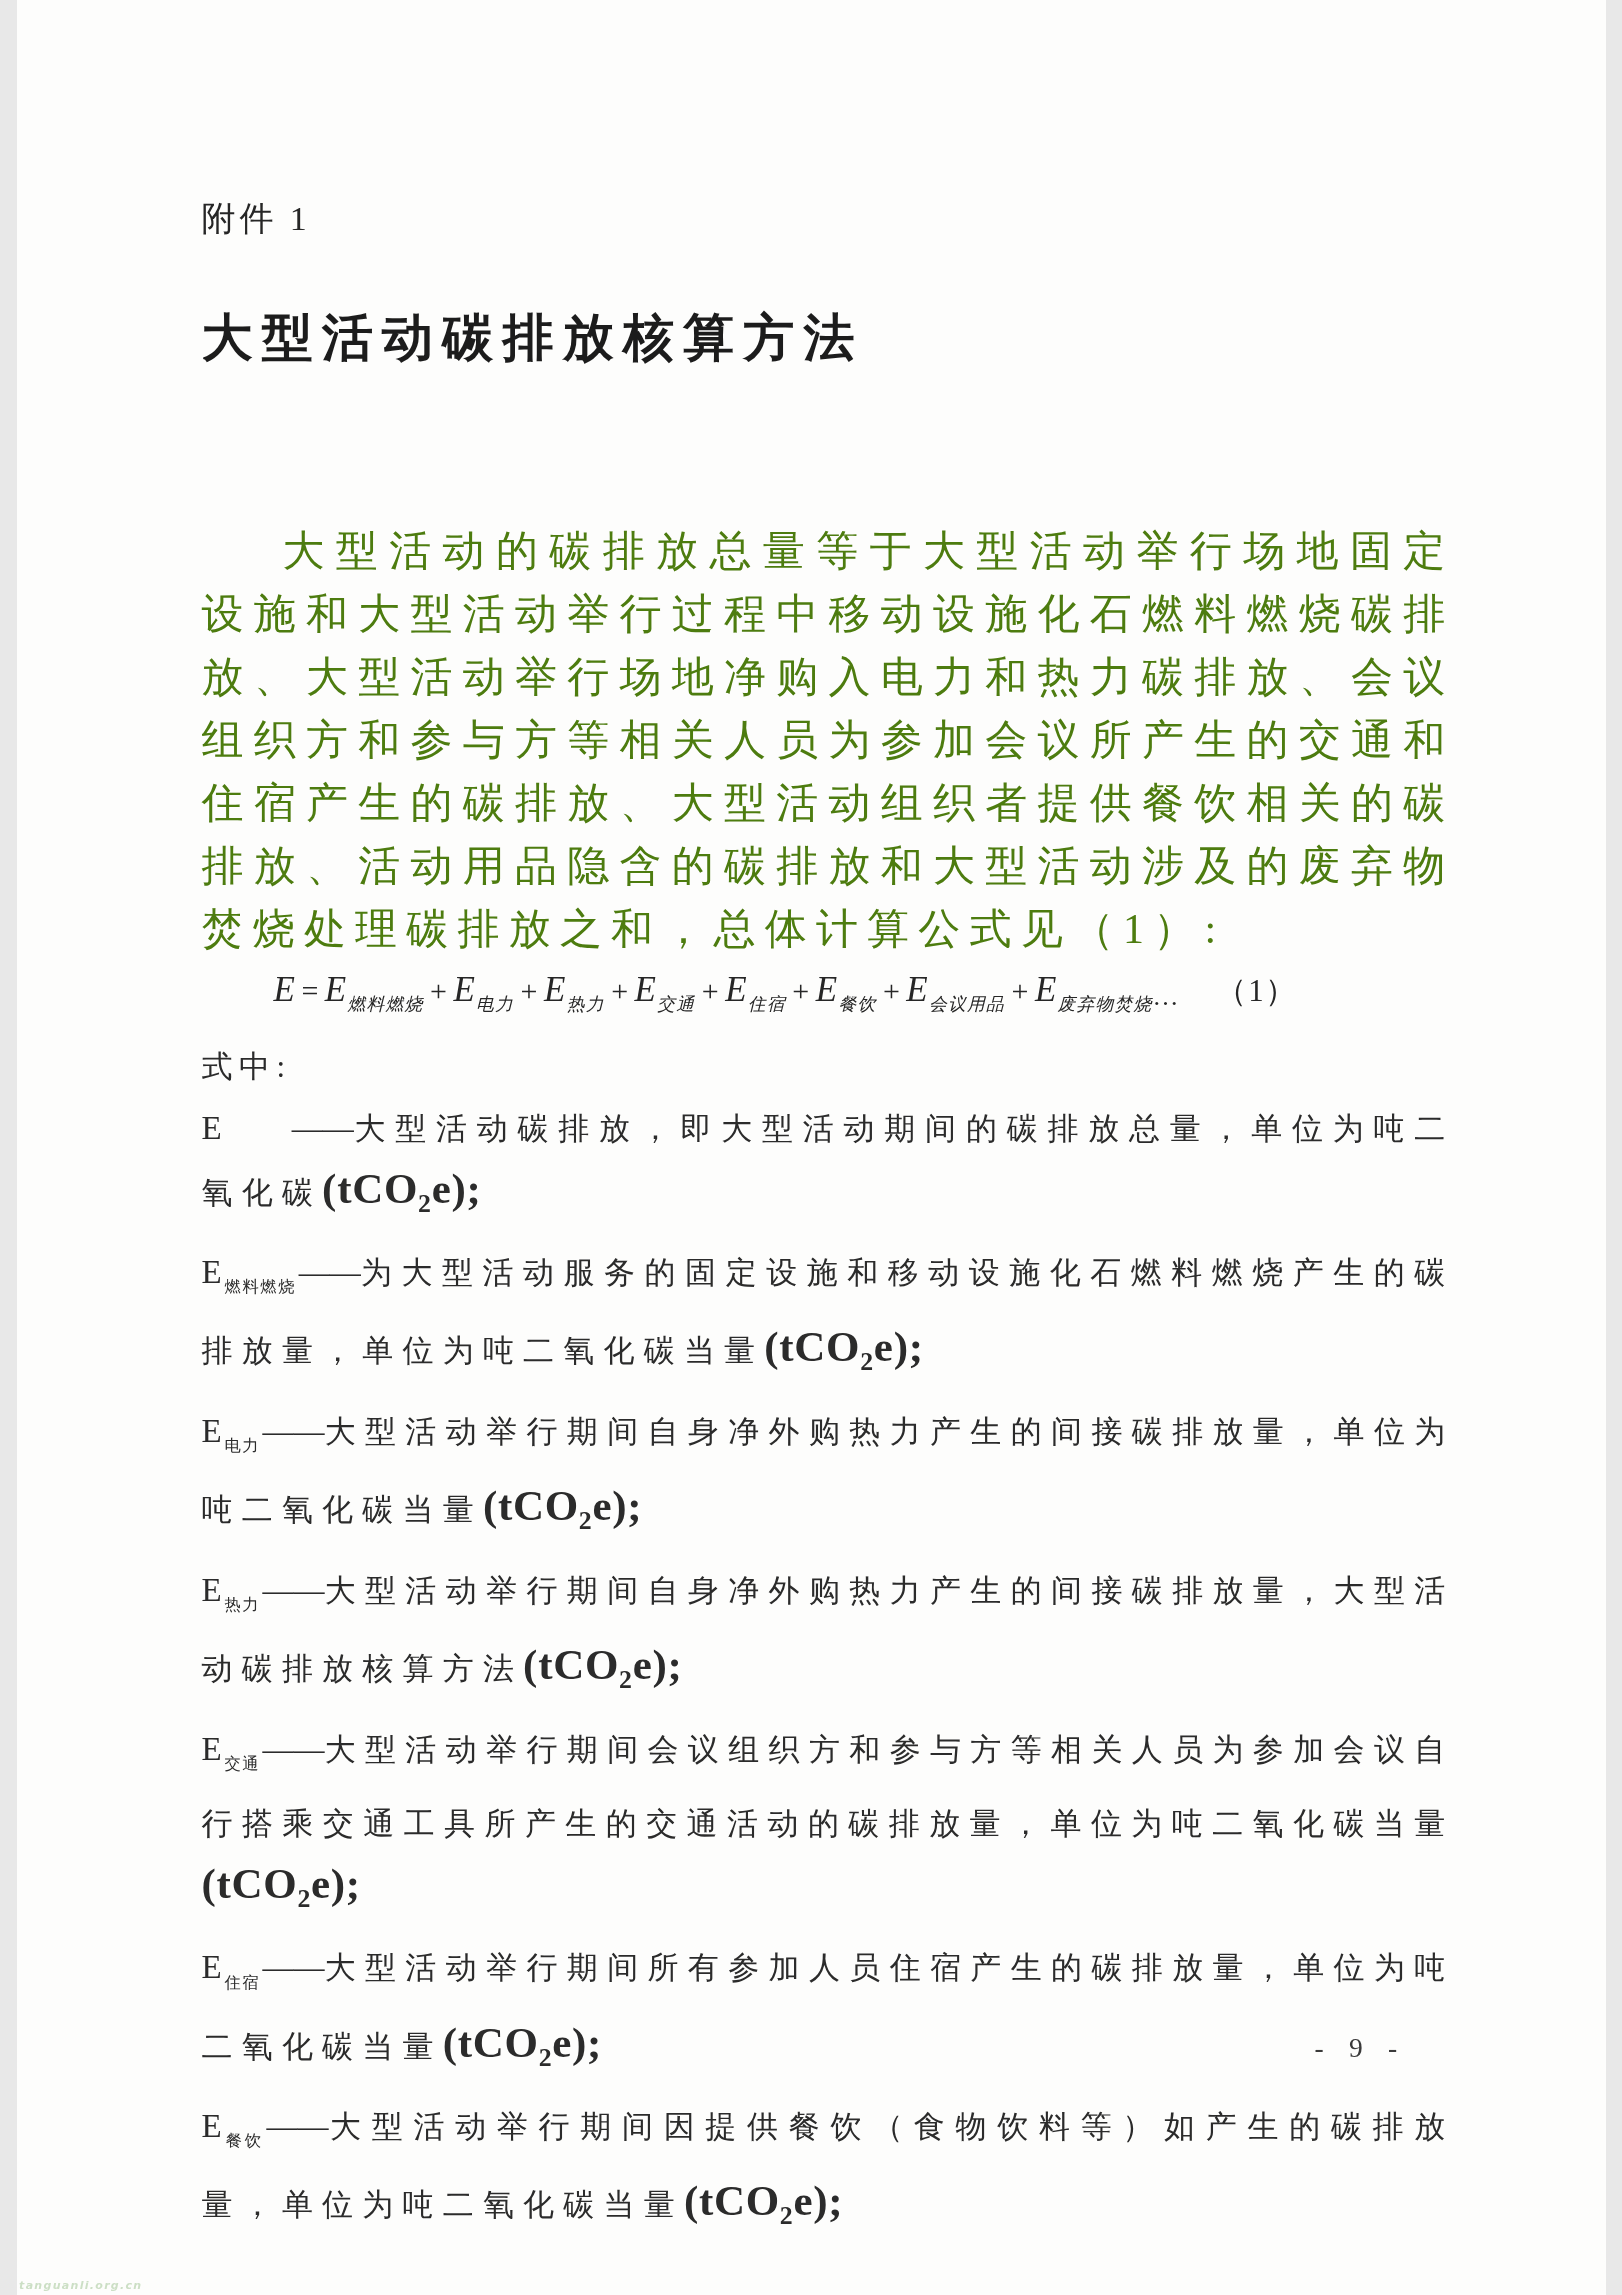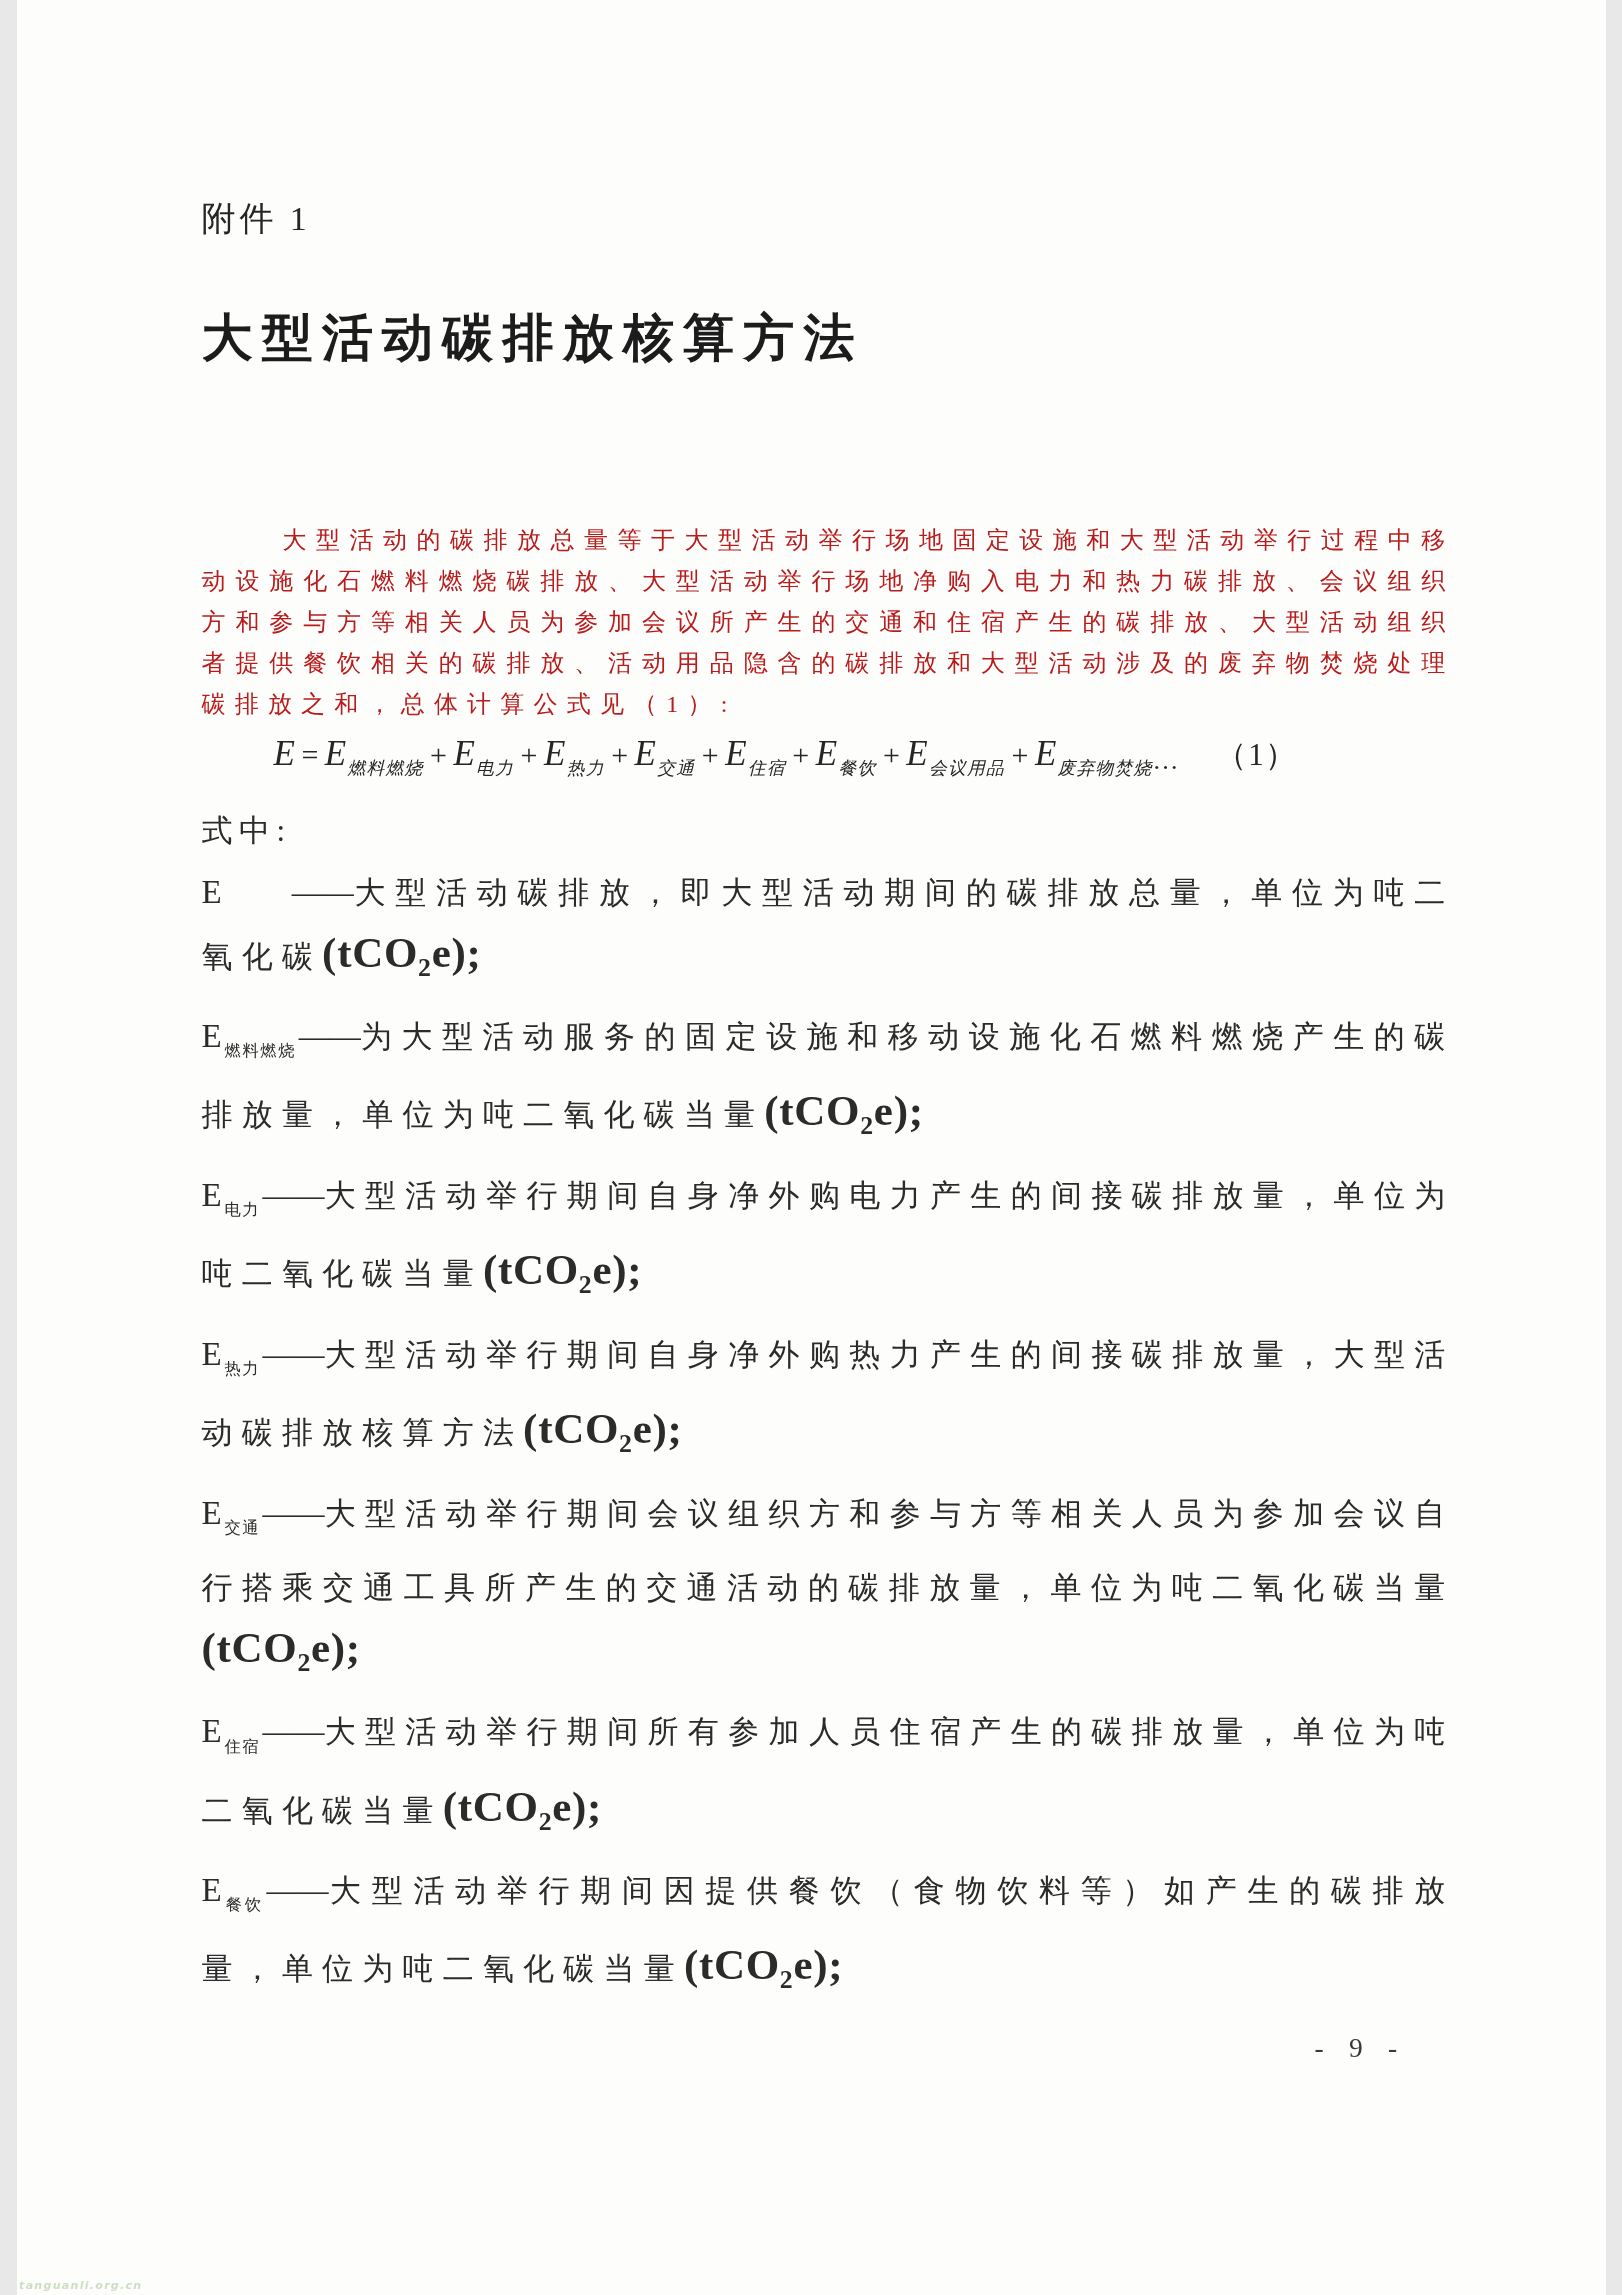--- a/index.html
+++ b/index.html
@@ -32,27 +32,27 @@
     margin: 62px 0 0 0;
     text-align: left;
     font-size: 51px;
     font-weight: bold;
     letter-spacing: 9.2px;
     color: #1c1c1c;
   }
 
   .intro {
     margin: 147px 0 0 0;
-    font-size: 24px;
-    line-height: 41px;
+    font-size: 42px;
+    line-height: 63px;
     letter-spacing: 9.2px;
     text-align: justify;
     text-justify: inter-ideograph;
     text-indent: 81px;
-    color: #b91c1c;
+    color: #4d7c0f;
   }
 
   .formula {
     margin: 9.2px 0 18.3px 0;
     padding-left: 72px;
     white-space: nowrap;
     font-size: 30px;
     color: #262626;
   }
   .f-var {
@@ -155,21 +155,21 @@
 
     <p class="intro">大型活动的碳排放总量等于大型活动举行场地固定设施和大型活动举行过程中移动设施化石燃料燃烧碳排放、大型活动举行场地净购入电力和热力碳排放、会议组织方和参与方等相关人员为参加会议所产生的交通和住宿产生的碳排放、大型活动组织者提供餐饮相关的碳排放、活动用品隐含的碳排放和大型活动涉及的废弃物焚烧处理碳排放之和，总体计算公式见（1）:</p>
 
     <div class="formula" id="formula"><span class="f-var">E</span><span class="f-op">=</span><span class="f-term"><span class="f-var">E</span><span class="f-sub">燃料燃烧</span></span><span class="f-op">+</span><span class="f-term"><span class="f-var">E</span><span class="f-sub">电力</span></span><span class="f-op">+</span><span class="f-term"><span class="f-var">E</span><span class="f-sub">热力</span></span><span class="f-op">+</span><span class="f-term"><span class="f-var">E</span><span class="f-sub">交通</span></span><span class="f-op">+</span><span class="f-term"><span class="f-var">E</span><span class="f-sub">住宿</span></span><span class="f-op">+</span><span class="f-term"><span class="f-var">E</span><span class="f-sub">餐饮</span></span><span class="f-op">+</span><span class="f-term"><span class="f-var">E</span><span class="f-sub">会议用品</span></span><span class="f-op">+</span><span class="f-term"><span class="f-var">E</span><span class="f-sub">废弃物焚烧</span></span><span class="f-tail">…</span><span class="f-num">（1）</span></div>
 
     <div class="where-label">式中:</div>
 
     <div id="definitions">
         <p class="def"><span class="d-sym">E</span><span class="d-sub empty"></span><span class="d-dash">——</span><span class="d-text">大型活动碳排放，即大型活动期间的碳排放总量，单位为吨二氧化碳</span><span class="d-unit">(tCO₂e);</span></p>
         <p class="def"><span class="d-sym">E</span><span class="d-sub">燃料燃烧</span><span class="d-dash">——</span><span class="d-text">为大型活动服务的固定设施和移动设施化石燃料燃烧产生的碳排放量，单位为吨二氧化碳当量</span><span class="d-unit">(tCO₂e);</span></p>
-        <p class="def"><span class="d-sym">E</span><span class="d-sub">电力</span><span class="d-dash">——</span><span class="d-text">大型活动举行期间自身净外购电力产生的间接碳排放量，单位为吨二氧化碳当量</span><span class="d-unit">(tCO₂e);</span></p>
+        <p class="def"><span class="d-sym">E</span><span class="d-sub">电力</span><span class="d-dash">——</span><span class="d-text">大型活动举行期间自身净外购热力产生的间接碳排放量，单位为吨二氧化碳当量</span><span class="d-unit">(tCO₂e);</span></p>
         <p class="def"><span class="d-sym">E</span><span class="d-sub">热力</span><span class="d-dash">——</span><span class="d-text">大型活动举行期间自身净外购热力产生的间接碳排放量，大型活动碳排放核算方法</span><span class="d-unit">(tCO₂e);</span></p>
         <p class="def"><span class="d-sym">E</span><span class="d-sub">交通</span><span class="d-dash">——</span><span class="d-text">大型活动举行期间会议组织方和参与方等相关人员为参加会议自行搭乘交通工具所产生的交通活动的碳排放量，单位为吨二氧化碳当量</span><span class="d-unit">(tCO₂e);</span></p>
         <p class="def"><span class="d-sym">E</span><span class="d-sub">住宿</span><span class="d-dash">——</span><span class="d-text">大型活动举行期间所有参加人员住宿产生的碳排放量，单位为吨二氧化碳当量</span><span class="d-unit">(tCO₂e);</span></p>
         <p class="def"><span class="d-sym">E</span><span class="d-sub">餐饮</span><span class="d-dash">——</span><span class="d-text">大型活动举行期间因提供餐饮（食物饮料等）如产生的碳排放量，单位为吨二氧化碳当量</span><span class="d-unit">(tCO₂e);</span></p>
       </div>
 
   </div>
 
   <div class="page-number">- 9 -</div>
 

